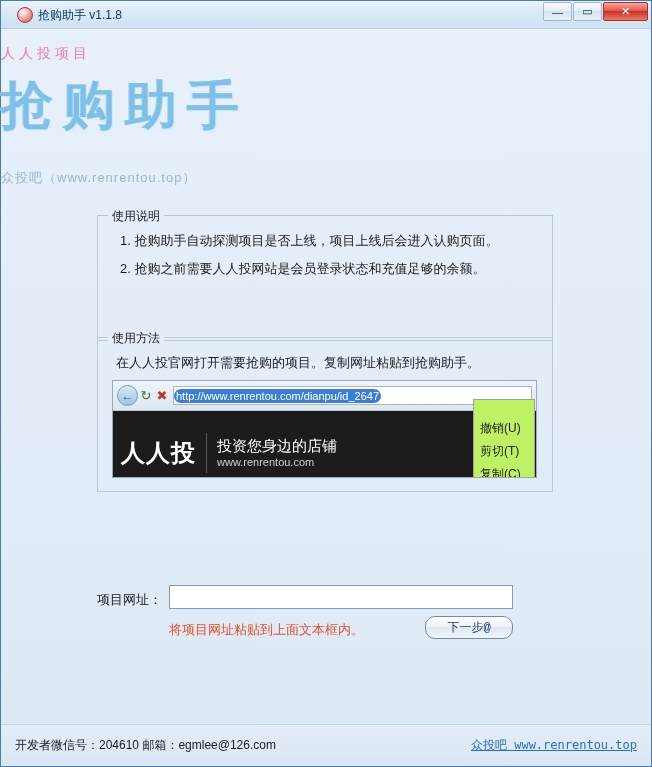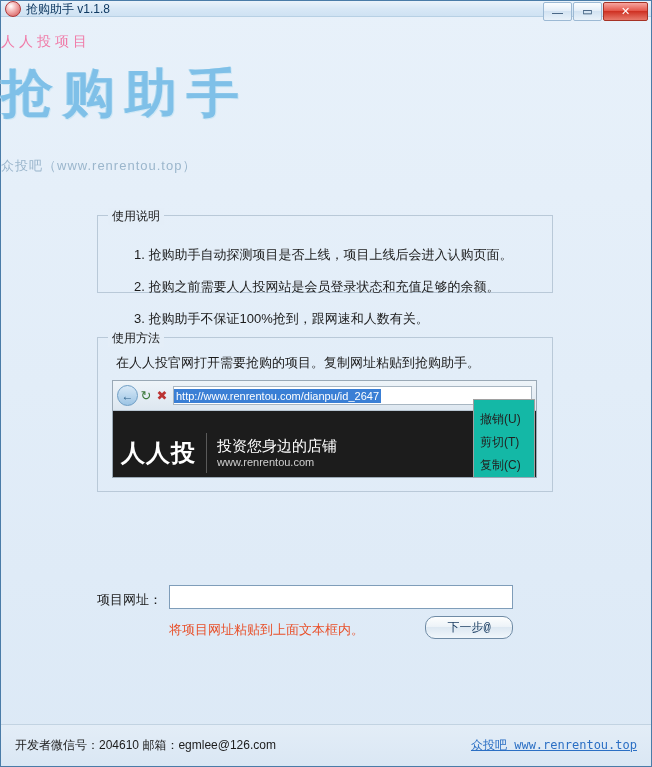--- a/index.html
+++ b/index.html
@@ -17,26 +17,26 @@
     position: relative;
     width: 652px;
     height: 767px;
     box-sizing: border-box;
     border: 1px solid #4a7ca8;
     background: linear-gradient(to bottom, #e8f1fa 0%, #dce9f6 100%);
   }
   
   .titlebar {
     position: relative;
-    height: 16px;
+    height: 28px;
     background: linear-gradient(to bottom, #eaf3fb 0%, #d8e8f6 50%, #cfe2f3 100%);
     border-bottom: 1px solid #b7d0e4;
     display: flex;
     align-items: center;
-    padding-left: 4px;
+    padding-left: 16px;
     box-sizing: border-box;
   }
   .app-icon {
     width: 16px;
     height: 16px;
     border-radius: 50%;
     background: radial-gradient(circle at 35% 30%, #fff 0%, #f3b3b3 40%, #d04a4a 100%);
     border: 1px solid #b03a3a;
     box-sizing: border-box;
     margin-right: 5px;
@@ -111,32 +111,32 @@
     left: 10px;
     background: #e4eef8;
     padding: 0 4px;
     font-size: 12px;
     color: #1a1a1a;
   }
   #group-instructions {
     left: 96px;
     top: 214px;
     width: 456px;
-    height: 78px;
+    height: 126px;
   }
   #group-method {
     left: 96px;
     top: 336px;
     width: 456px;
     height: 155px;
   }
   .instr-line {
     font-size: 13px;
     color: #1b1b1b;
-    margin: 14px;
+    margin: 0;
     padding: 0 0 0 22px;
   }
   .instr-list {
     padding-top: 16px;
   }
   .instr-list .instr-line {
     margin-bottom: 10px;
   }
   .method-text {
     font-size: 13px;
@@ -203,20 +203,21 @@
     box-sizing: border-box;
     overflow: hidden;
   }
   .url-selected {
     background: #3a7fd5;
     color: #fff;
     font-size: 11px;
     padding: 1px 2px;
     white-space: nowrap;
     font-family: "Liberation Sans", sans-serif;
+    border-radius: 7px;
   }
   .shot-banner {
     height: 84px;
     background: #1c1c1c;
     display: flex;
     align-items: center;
     padding-left: 8px;
     color: #fff;
     box-sizing: border-box;
   }
@@ -249,24 +250,24 @@
     padding-right: 10px;
     white-space: nowrap;
   }
   
   .ctx-menu {
     position: absolute;
     right: 1px;
     top: 18px;
     width: 62px;
     height: 79px;
-    background: #14b8a6;
+    background: #bef264;
     border: 1px solid #a0a0a0;
     box-sizing: border-box;
-    padding-top: 8px;
+    padding-top: 17px;
   }
   .ctx-item {
     font-size: 12px;
     color: #222;
     padding: 3px 6px;
     white-space: nowrap;
   }
   
   .example-line {
     position: absolute;
@@ -365,21 +366,20 @@
     <div class="banner-sub-top">人人投项目</div>
     <div class="banner-main">抢购助手</div>
     <div class="banner-sub-bottom">众投吧（www.renrentou.top）</div>
   </div>
 
   <div class="group" id="group-instructions">
     <div class="group-title">使用说明</div>
     <div class="instr-list">
       <div class="instr-line">1. 抢购助手自动探测项目是否上线，项目上线后会进入认购页面。</div>
       <div class="instr-line">2. 抢购之前需要人人投网站是会员登录状态和充值足够的余额。</div>
-      <div class="instr-line">3. 抢购助手不保证100%抢到，跟网速和人数有关。</div>
     </div>
   </div>
 
   <div class="group" id="group-method">
     <div class="group-title">使用方法</div>
     <div class="method-text">在人人投官网打开需要抢购的项目。复制网址粘贴到抢购助手。</div>
 
     <div class="shot">
       <div class="shot-addressbar">
         <div class="nav-back">←</div>

